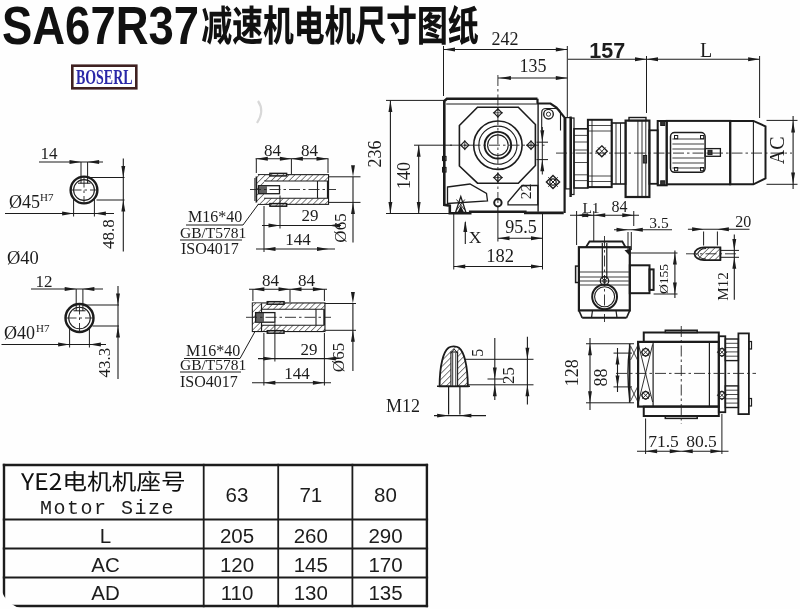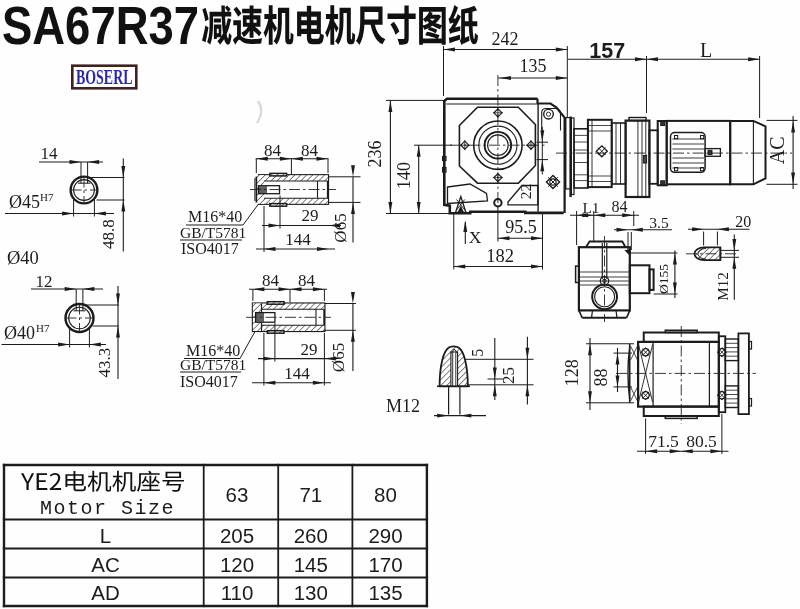--- a/index.html
+++ b/index.html
@@ -1,15 +1,15 @@
 <!DOCTYPE html>
 <html><head><meta charset="utf-8">
 <style>
 html,body{margin:0;padding:0;background:#fefefe;}
-#wrap{position:relative;width:800px;height:609px;overflow:hidden;}
+#wrap{position:relative;width:800px;height:609px;overflow:hidden;border-radius:27px;}
 svg{display:block;}
 </style></head>
 <body>
 <div id="wrap">
 <svg width="800" height="609" viewBox="0 0 800 609">
 <defs>
 <pattern id="hat" patternUnits="userSpaceOnUse" width="4.2" height="4.2" patternTransform="rotate(45)">
 <rect width="4.2" height="4.2" fill="white"></rect>
 <line x1="0" y1="0" x2="0" y2="4.2" stroke="#1c1c1c" stroke-width="1.1"></line>
 </pattern>

